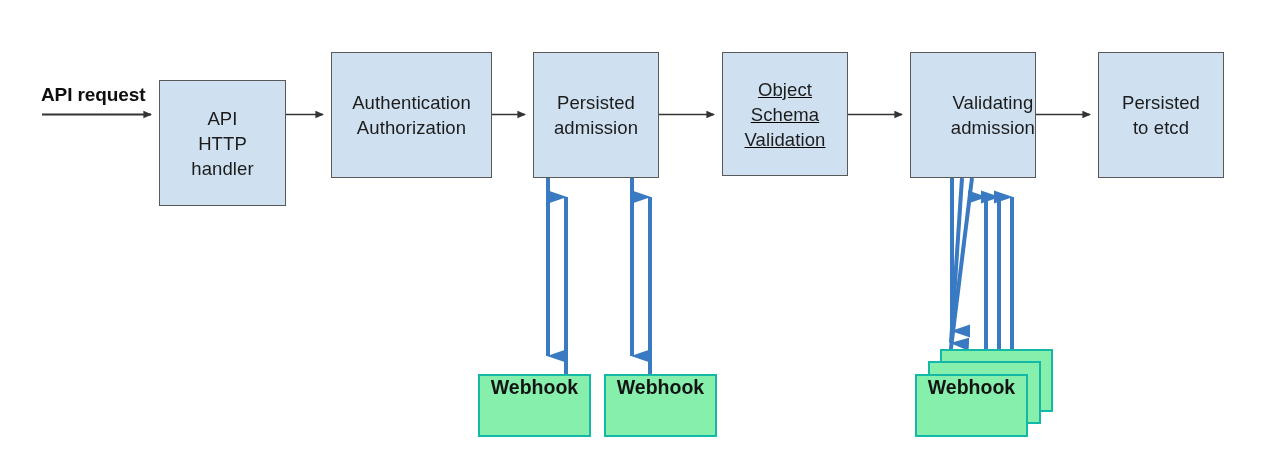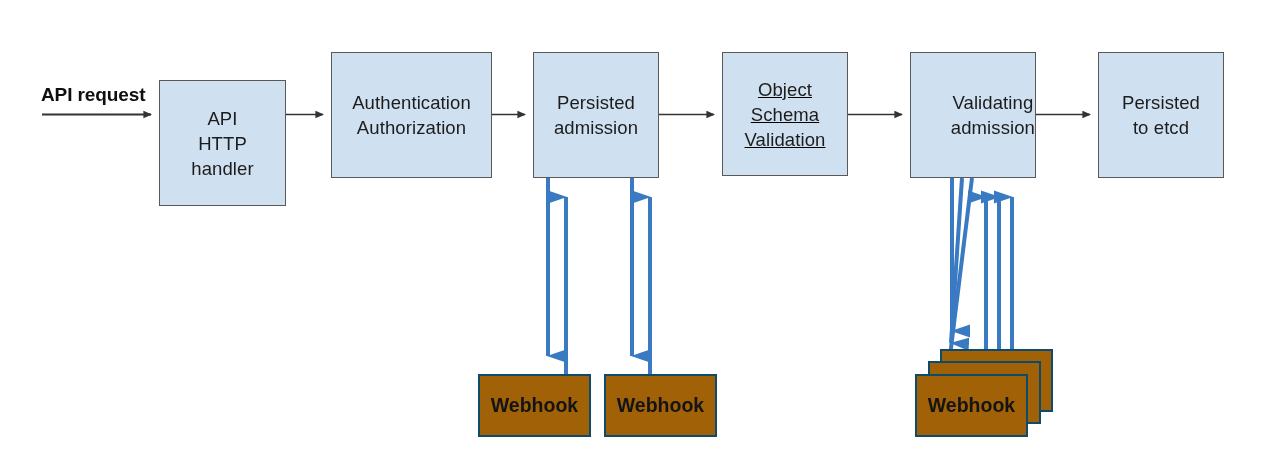--- a/index.html
+++ b/index.html
@@ -45,24 +45,24 @@
     text-align: center;
     letter-spacing: 0.1px;
     white-space: pre-line;
     font-family: "Liberation Sans", sans-serif;
   }
 
   
   .webhook-box {
     position: absolute;
     box-sizing: border-box;
-    background: #a16207;
-    border: 2px solid #0c4a6e;
+    background: #86efac;
+    border: 2px solid #14b8a6;
     display: flex;
-    align-items: center;
+    align-items: flex-start;
     justify-content: center;
   }
   .webhook-label {
     font-size: 19.5px;
     font-weight: bold;
     color: #141414;
     text-align: center;
     font-family: "Liberation Sans", sans-serif;
   }
   .webhook-stack-back {

